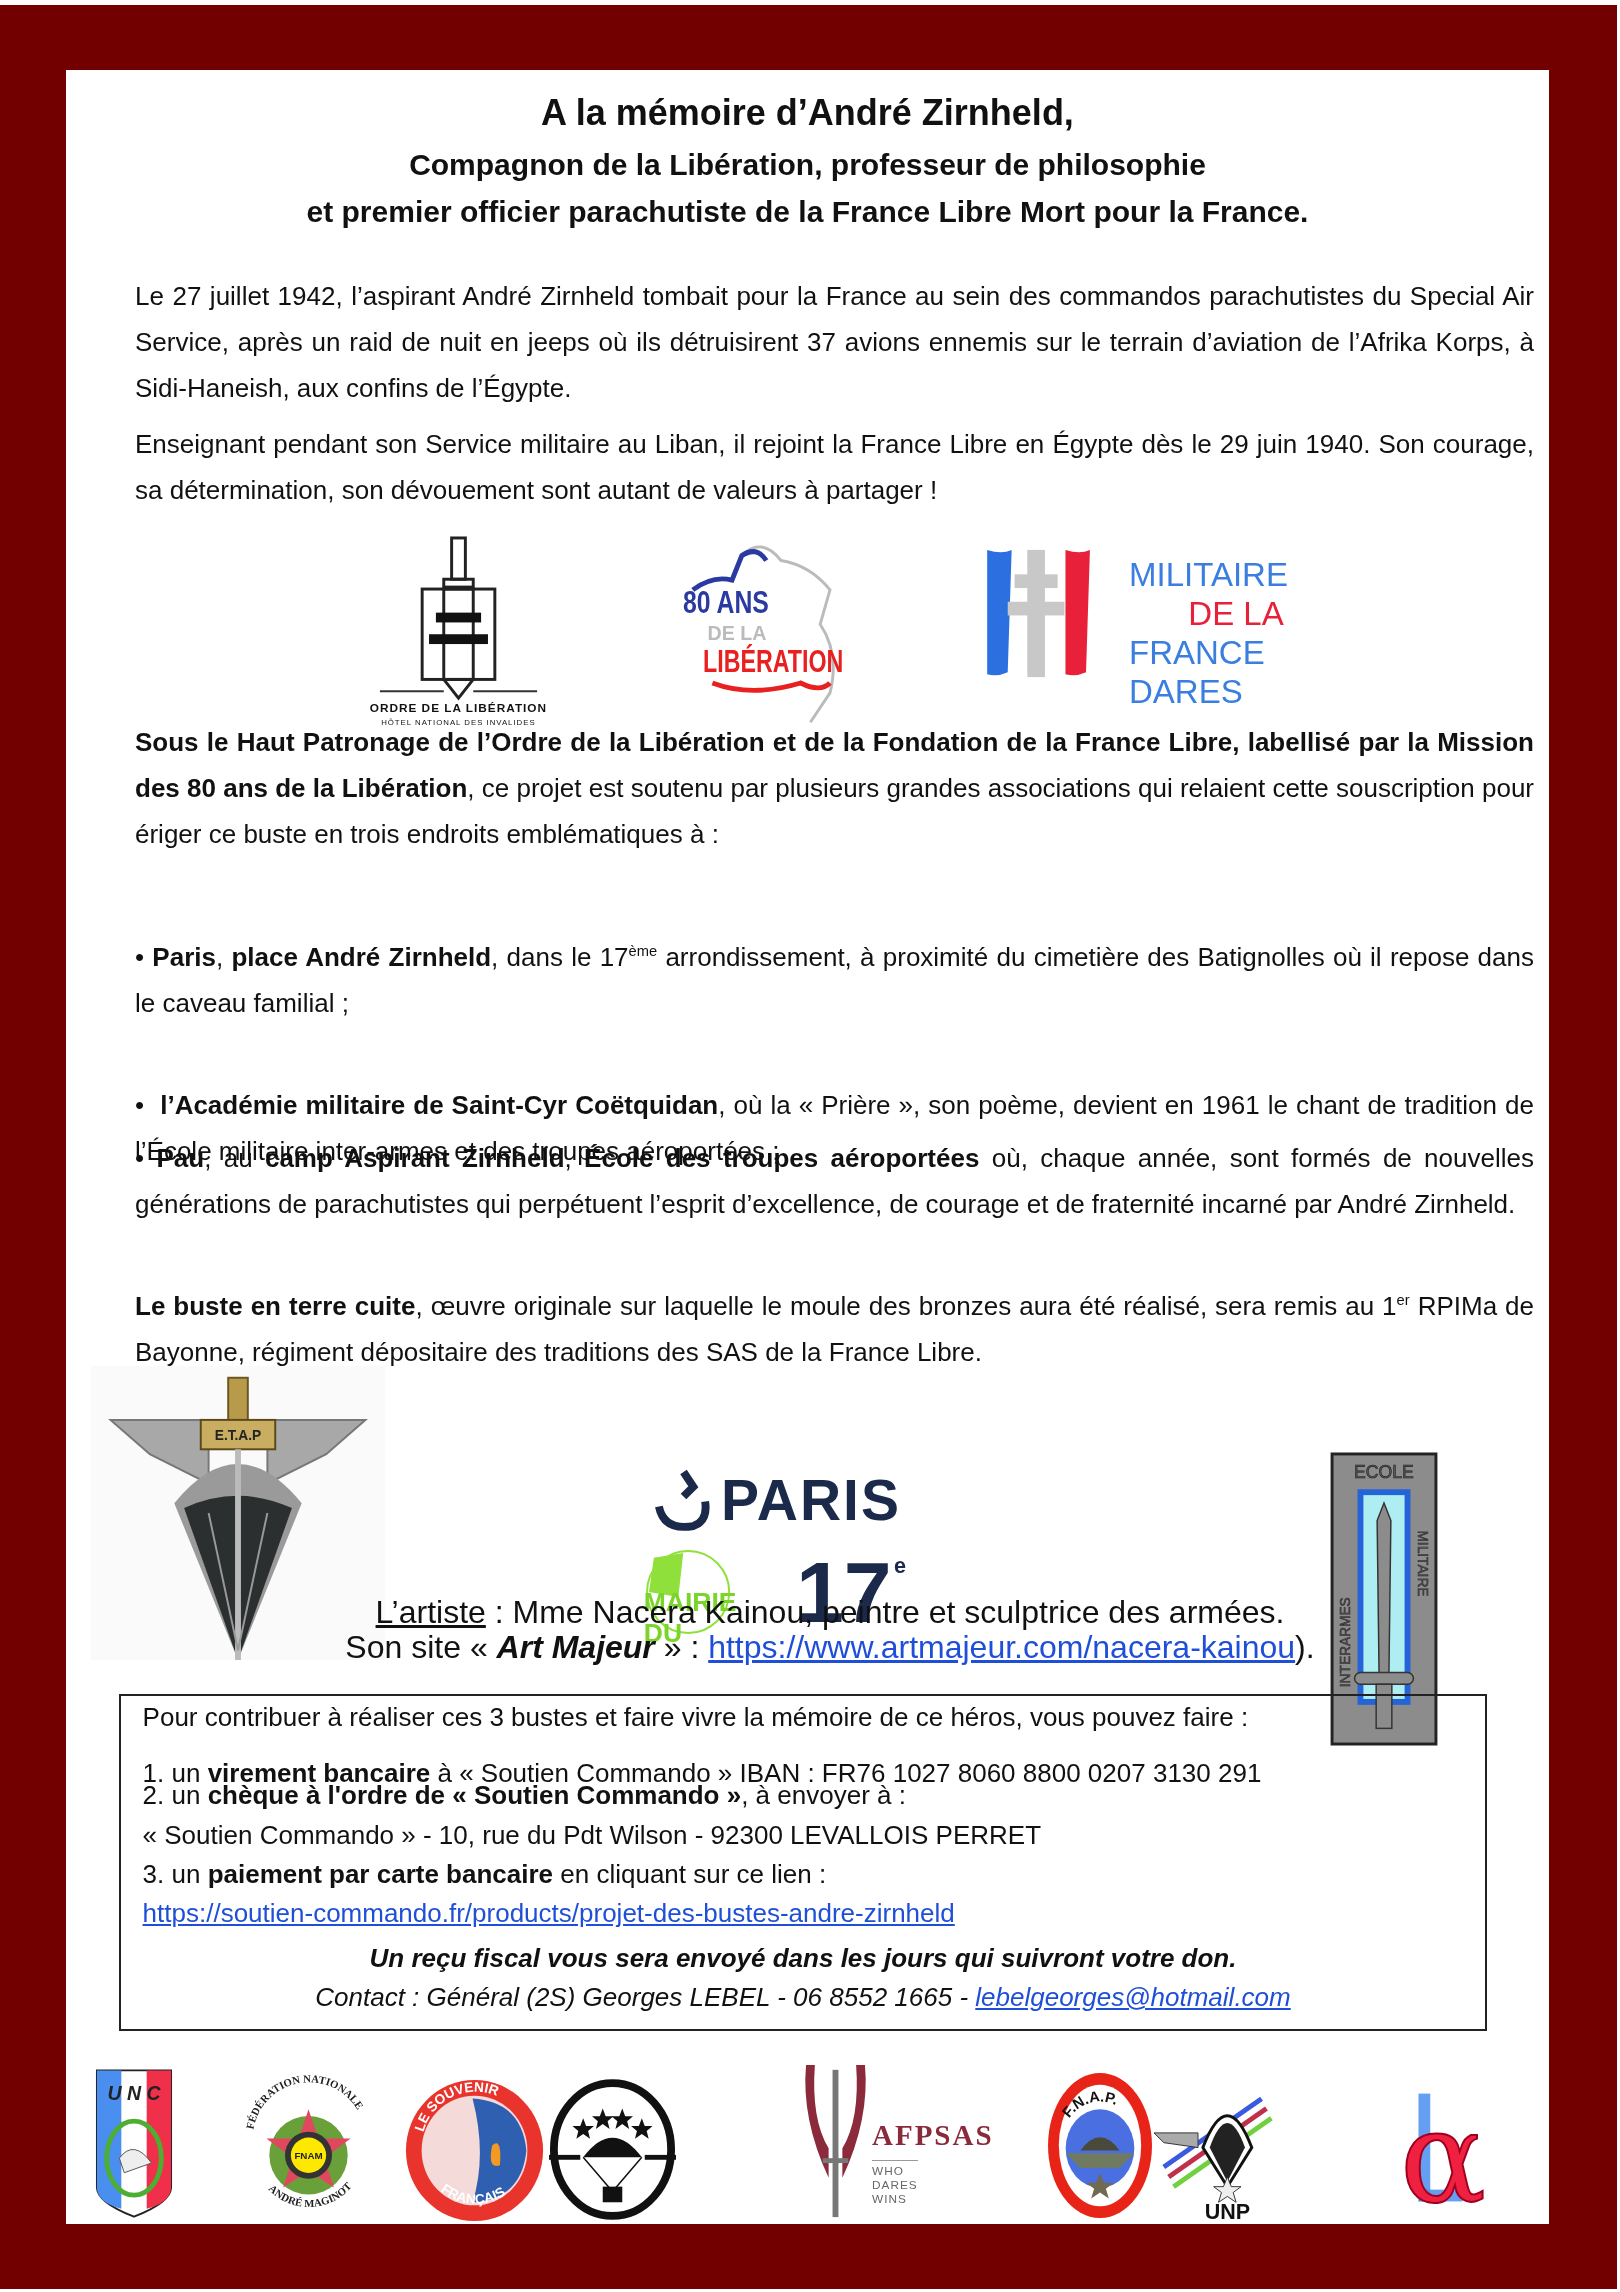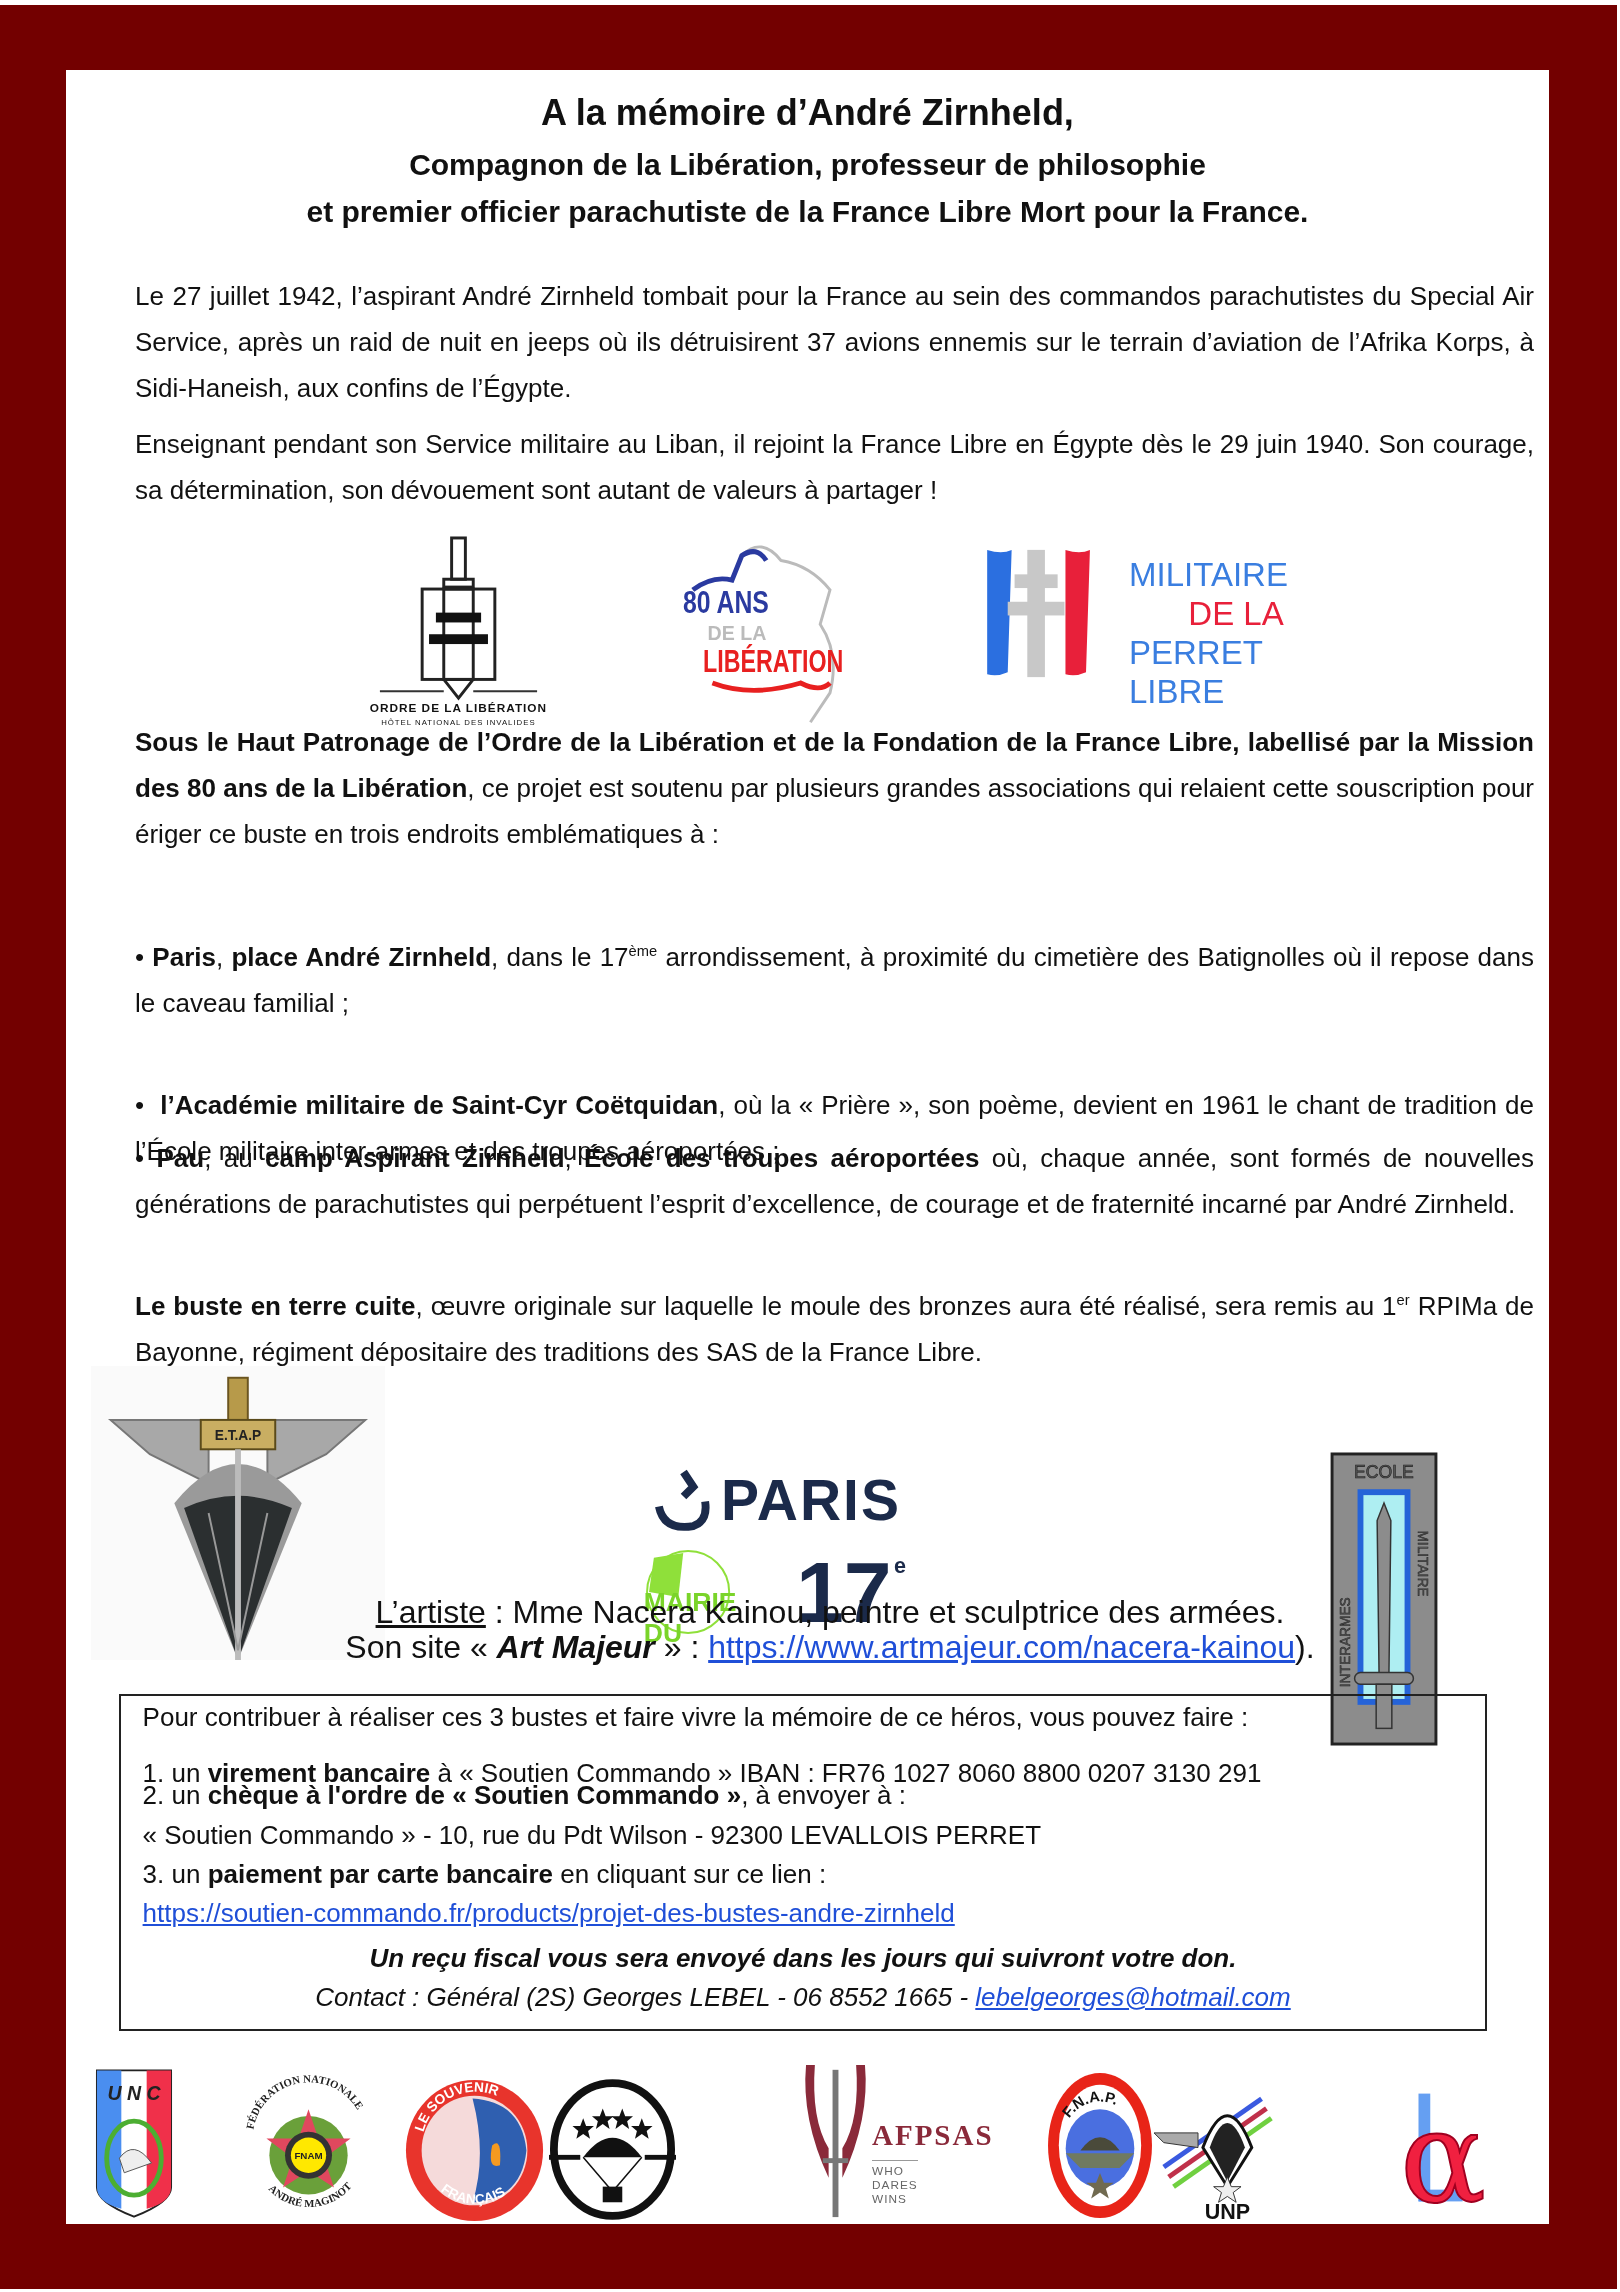--- a/index.html
+++ b/index.html
@@ -73,21 +73,21 @@
   <div class="logo" style="left:916px; top:475px;">
     <svg width="118" height="137" viewBox="0 0 120 140">
       <path d="M5 5 Q20 10 30 5 L26 130 Q15 135 5 132 Z" fill="#2b6fe0"></path>
       <path d="M85 5 Q100 10 110 5 L106 130 Q95 135 85 132 Z" fill="#e8203a"></path>
       <rect x="46" y="5" width="18" height="130" fill="#c8c8c8"></rect>
       <rect x="33" y="30" width="44" height="14" fill="#c8c8c8"></rect>
       <rect x="26" y="58" width="58" height="14" fill="#c8c8c8"></rect>
     </svg>
     <div style="position:absolute; left:147px; top:9.8px; font-size:33px; color:#3a7ee0; line-height:39px;">MILITAIRE</div>
     <div style="position:absolute; left:147px; top:49px; width:214px; text-align:center; font-size:33px; color:#e8203a; line-height:39px;">DE LA</div>
-    <div style="position:absolute; left:147px; top:88px; font-size:33px; color:#3a7ee0; line-height:39px;">PERRET LIBRE</div>
+    <div style="position:absolute; left:147px; top:88px; font-size:33px; color:#3a7ee0; line-height:39px;">FRANCE DARES</div>
   </div>
 
   <div class="abs para p3">
     <b>Sous le Haut Patronage de l’Ordre de la Libération et de la Fondation de la France Libre, labellisé par la Mission des 80 ans de la Libération</b><span>, ce projet est soutenu par plusieurs grandes associations qui relaient cette souscription pour ériger ce buste en trois endroits emblématiques à :</span>
   </div>
 
   <div class="abs para b1">
     <span>•</span>
     <b>Paris</b><span>, </span><b>place André Zirnheld</b><span>, dans le 17</span><sup>ème</sup><span> arrondissement, à proximité du cimetière des Batignolles où il repose dans le caveau familial ;</span>
   </div>

